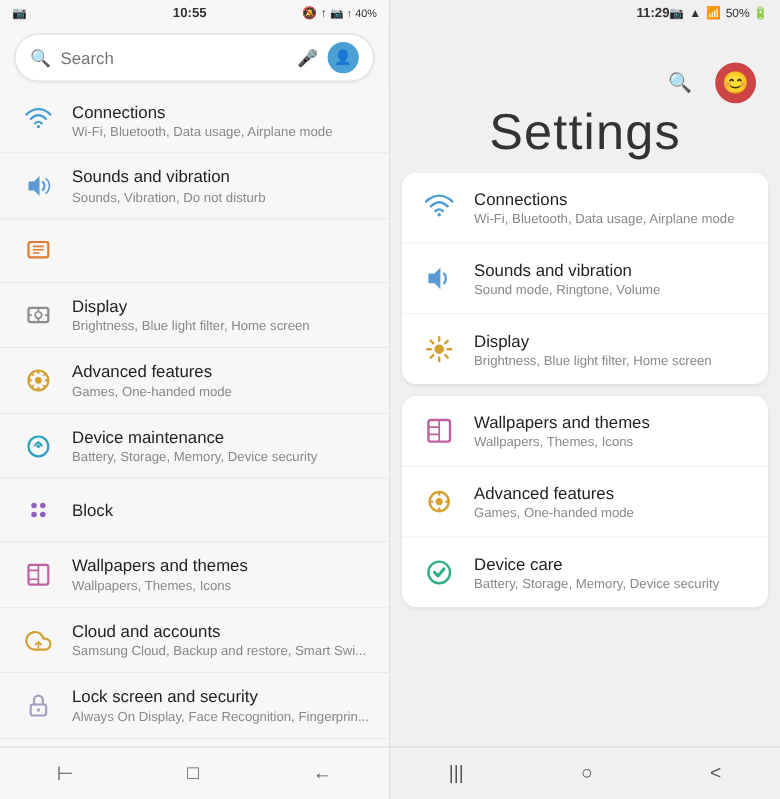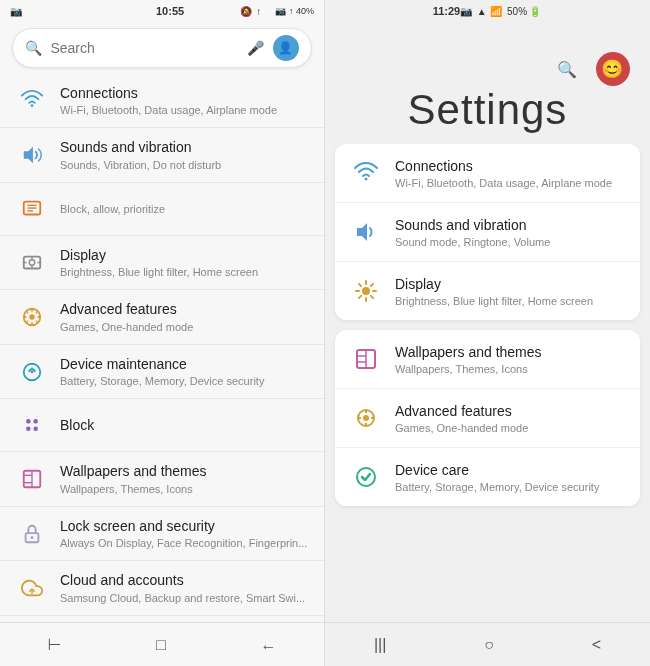--- a/index.html
+++ b/index.html
@@ -113,21 +113,21 @@
     .right-panel {
       width: 325px;
       height: 666px;
       background: #f0f0f0;
       display: flex;
       flex-direction: column;
     }
 
     .status-bar-right {
       display: flex;
-      justify-content: center;
+      justify-content: flex-end;
       align-items: center;
       padding: 4px 10px;
       background: #f0f0f0;
       font-size: 10px;
       color: #333;
       height: 22px;
     }
 
     .settings-header {
       padding: 20px 16px 10px;
@@ -221,25 +221,25 @@
     
     .svg-icon { width: 22px; height: 22px; }
   </style>
 </head>
 <body>
 
 <div class="left-panel">
 
   <div class="status-bar-left">
     <span style="font-size:10px;">📷</span>
-    <span style="position:absolute;left:156px;font-size:11px;font-weight:600;">10:55</span>
+    <span style="position:absolute;left:144px;font-size:11px;font-weight:600;">10:55</span>
     <span style="font-size:10px; display:flex; gap:3px; align-items:center;">
       <span>🔕</span>
       <span>↑</span>
-      <span style="font-size:9px;margin-left:11px;">📷 ↑ 40%</span>
+      <span style="font-size:9px;">📷 ↑ 40%</span>
     </span>
   </div>
 
   <div class="search-bar">
     <span class="search-icon-left">🔍</span>
     <input type="text" placeholder="Search" style="">
     <span class="mic-icon">🎤</span>
     <div class="avatar-icon">
       <span>👤</span>
     </div>
@@ -279,21 +279,20 @@
     <div class="setting-item">
       <div class="item-icon-left">
         <svg class="svg-icon" viewBox="0 0 24 24">
           <rect x="3" y="4" width="18" height="14" rx="2" fill="none" stroke="#e07b30" stroke-width="2"></rect>
           <line x1="7" y1="8" x2="17" y2="8" stroke="#e07b30" stroke-width="1.5"></line>
           <line x1="7" y1="11" x2="17" y2="11" stroke="#e07b30" stroke-width="1.5"></line>
           <line x1="7" y1="14" x2="13" y2="14" stroke="#e07b30" stroke-width="1.5"></line>
         </svg>
       </div>
       <div class="item-text">
-        <div class="item-subtitle">Block, allow, prioritize</div>
       </div>
     </div>
 
     <div class="setting-item">
       <div class="item-icon-left">
         <svg class="svg-icon" viewBox="0 0 24 24">
           <rect x="3" y="5" width="18" height="13" rx="2" fill="none" stroke="#8c8c8c" stroke-width="2"></rect>
           <circle cx="12" cy="11.5" r="3" fill="none" stroke="#8c8c8c" stroke-width="1.5"></circle>
           <line x1="12" y1="5" x2="12" y2="8" stroke="#8c8c8c" stroke-width="1.5"></line>
           <line x1="12" y1="15" x2="12" y2="18" stroke="#8c8c8c" stroke-width="1.5"></line>
@@ -368,42 +367,42 @@
       </div>
       <div class="item-text">
         <div class="item-title">Wallpapers and themes</div>
         <div class="item-subtitle">Wallpapers, Themes, Icons</div>
       </div>
     </div>
 
     <div class="setting-item">
       <div class="item-icon-left">
         <svg class="svg-icon" viewBox="0 0 24 24">
+          <path d="M18 10h-1.26A8 8 0 1 0 9 20h9a5 5 0 0 0 0-10z" fill="none" stroke="#d0a030" stroke-width="2"></path>
+          <line x1="12" y1="13" x2="12" y2="19" stroke="#d0a030" stroke-width="1.5"></line>
+          <polyline points="9,16 12,13 15,16" fill="none" stroke="#d0a030" stroke-width="1.5"></polyline>
+        </svg>
+      </div>
+      <div class="item-text">
+        <div class="item-title">Cloud and accounts</div>
+        <div class="item-subtitle">Samsung Cloud, Backup and restore, Smart Swi...</div>
+      </div>
+    </div>
+
+    <div class="setting-item">
+      <div class="item-icon-left">
+        <svg class="svg-icon" viewBox="0 0 24 24">
           <rect x="5" y="11" width="14" height="10" rx="2" fill="none" stroke="#a0a0c0" stroke-width="2"></rect>
           <path d="M8 11V7a4 4 0 0 1 8 0v4" fill="none" stroke="#a0a0c0" stroke-width="2"></path>
           <circle cx="12" cy="16" r="1.5" fill="#a0a0c0"></circle>
         </svg>
       </div>
       <div class="item-text">
         <div class="item-title">Lock screen and security</div>
         <div class="item-subtitle">Always On Display, Face Recognition, Fingerprin...</div>
-      </div>
-    </div>
-
-    <div class="setting-item">
-      <div class="item-icon-left">
-        <svg class="svg-icon" viewBox="0 0 24 24">
-          <path d="M18 10h-1.26A8 8 0 1 0 9 20h9a5 5 0 0 0 0-10z" fill="none" stroke="#d0a030" stroke-width="2"></path>
-          <line x1="12" y1="13" x2="12" y2="19" stroke="#d0a030" stroke-width="1.5"></line>
-          <polyline points="9,16 12,13 15,16" fill="none" stroke="#d0a030" stroke-width="1.5"></polyline>
-        </svg>
-      </div>
-      <div class="item-text">
-        <div class="item-title">Cloud and accounts</div>
-        <div class="item-subtitle">Samsung Cloud, Backup and restore, Smart Swi...</div>
       </div>
     </div>
 
   </div>
 
   <div class="bottom-nav-left">
     <span class="nav-btn">⊢</span>
     <span class="nav-btn">□</span>
     <span class="nav-btn">←</span>
   </div>

